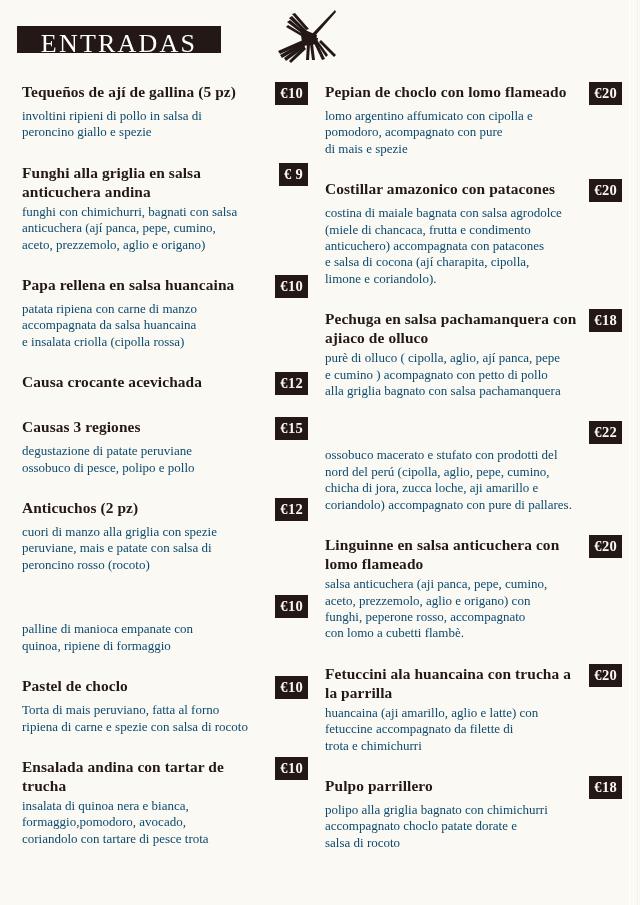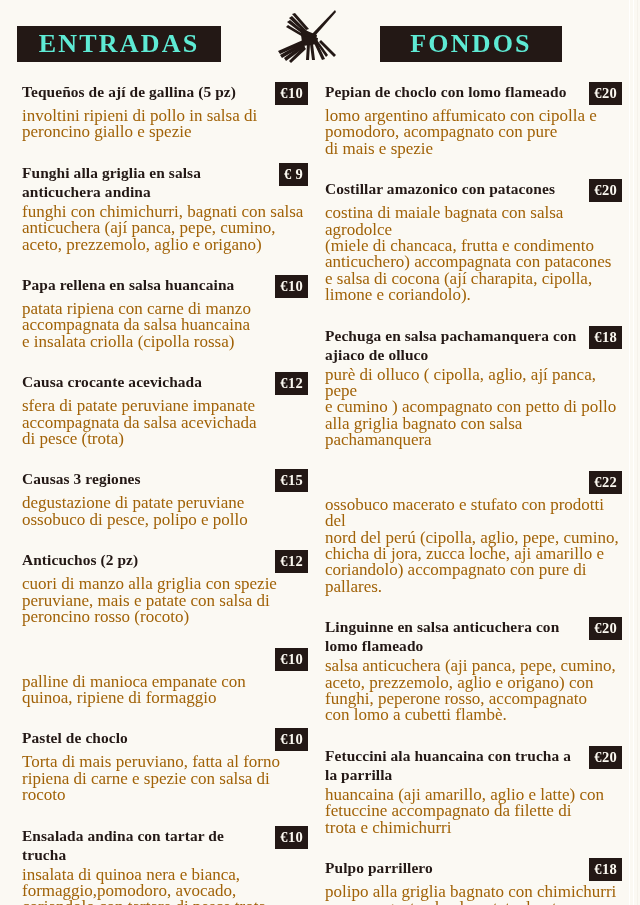--- a/index.html
+++ b/index.html
@@ -38,27 +38,27 @@
 
   
   .header {
     position: relative;
     height: 82px;
   }
   .banner {
     position: absolute;
     top: 26px;
     background: #231815;
-    color: #5eead4;
+    color: #ffffff;
     text-align: center;
-    font-weight: bold;
+    font-weight: normal;
     letter-spacing: 2.2px;
     font-size: 26px;
     line-height: 36px;
-    height: 36px;
+    height: 27px;
     font-family: "Liberation Serif", "DejaVu Serif", serif;
   }
   .banner.left  { left: 17px;  width: 204px; }
   .banner.right { left: 380px; width: 182px; }
 
   .logo {
     position: absolute;
     left: 272px;
     top: 8px;
     width: 66px;
@@ -106,23 +106,23 @@
     margin-left: 5px;
     vertical-align: 2px;
     white-space: nowrap;
     letter-spacing: .3px;
   }
   .price.float-right {
     float: right;
     margin-left: 8px;
   }
   .desc {
-    font-size: 17px;
+    font-size: 13px;
     line-height: 16.4px;
-    color: #a16207;
+    color: #0c4a6e;
     letter-spacing: 0px;
     white-space: pre-line;
   }
   .clearfix::after { content:""; display:block; clear:both; }
 </style>
 </head>
 <body>
 
 <div id="page">
 
@@ -155,21 +155,20 @@
           <polygon points="41,33 50,52 53,51 44,32"></polygon>
           <polygon points="43,33 54,49 56,47 45,32"></polygon>
           <polygon points="38,36 40,52 43,52 41,36"></polygon>
           <polygon points="35,36 34,52 37,52 38,36"></polygon>
 
           <polygon points="47,34 62,49 64,47 49,32"></polygon>
         </g>
       </svg>
     </div>
 
-    <div class="banner right">FONDOS</div>
   </div>
 
   <div class="columns">
 
     <div class="col left">
 
       <div class="item gap-lg">
         <div class="item-head clearfix">
           <span class="price float-right">€10</span>
           <span class="item-name">Tequeños de ají de gallina (5 pz)</span>
@@ -196,23 +195,20 @@
         <div class="desc">patata ripiena con carne di manzo
 accompagnata da salsa huancaina
 e insalata criolla (cipolla rossa)</div>
       </div>
 
       <div class="item gap-lg">
         <div class="item-head clearfix">
           <span class="price float-right">€12</span>
           <span class="item-name">Causa crocante acevichada</span>
         </div>
-        <div class="desc">sfera di patate peruviane impanate
-accompagnata da salsa acevichada
-di pesce (trota)</div>
       </div>
 
       <div class="item gap-lg">
         <div class="item-head clearfix">
           <span class="price float-right">€15</span>
           <span class="item-name">Causas 3 regiones</span>
         </div>
         <div class="desc">degustazione di patate peruviane
 ossobuco di pesce, polipo e pollo</div>
       </div>

